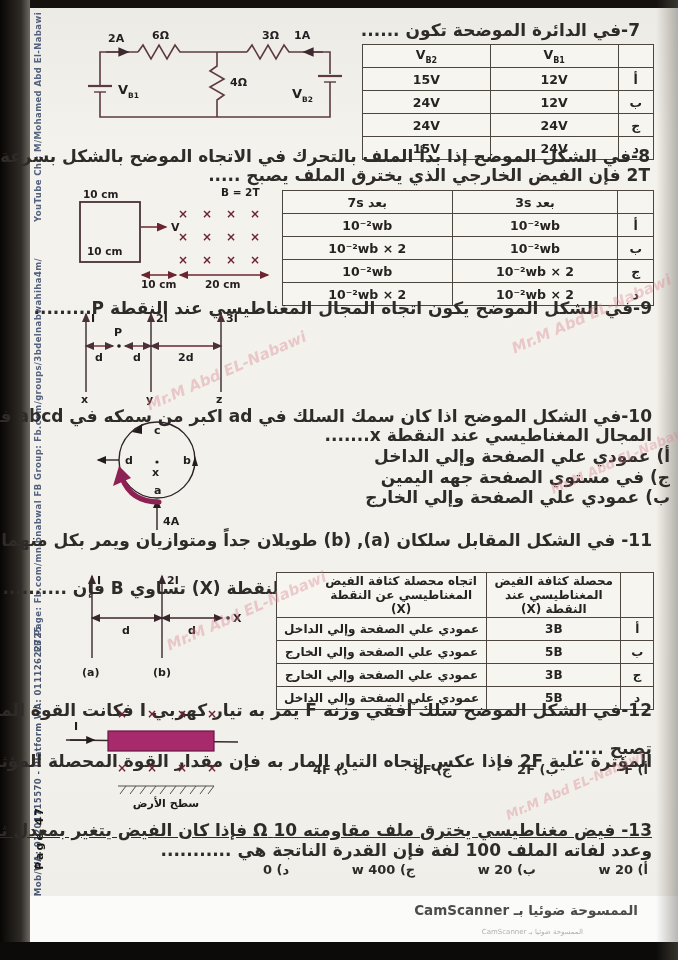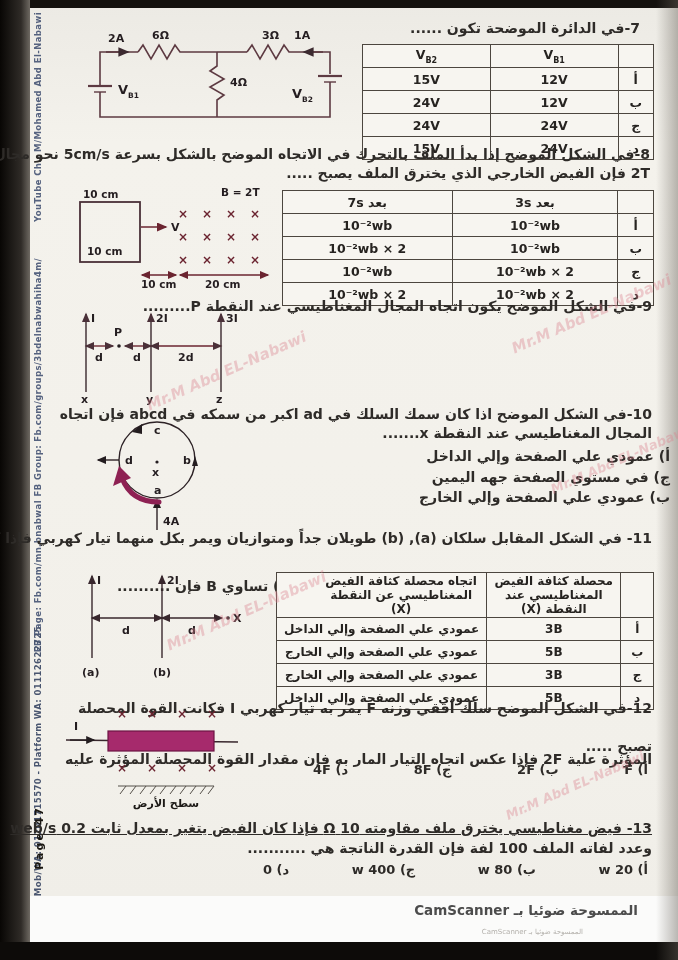--- a/index.html
+++ b/index.html
@@ -15,21 +15,21 @@
               background:linear-gradient(270deg,rgba(105,100,92,.45),rgba(105,100,92,0));}
   .footer-band{position:absolute;left:30px;top:896px;width:648px;height:46px;background:#fbfbfa;}
 
   
   .side{position:absolute;left:33px;writing-mode:vertical-rl;transform:rotate(180deg);
         font-size:8.5px;font-weight:600;color:#55627f;letter-spacing:.4px;white-space:nowrap;}
   .side.page-num{font-size:11px;font-weight:bold;color:#191611;letter-spacing:2px;}
 
   
   .q-text{position:absolute;direction:rtl;text-align:right;
-          font-size:14px;font-weight:600;color:#2e2b28;white-space:nowrap;}
+          font-size:17px;font-weight:600;color:#2e2b28;white-space:nowrap;}
   .opt-line{line-height:20.5px;white-space:nowrap;}
   .opt-row{position:absolute;direction:rtl;display:flex;justify-content:space-between;
            font-size:13px;font-weight:600;color:#2e2b28;}
 
   
   table.mcq{position:absolute;border-collapse:collapse;direction:rtl;background:#f7f5f0;
             font-size:12.5px;font-weight:600;color:#262320;}
   table.mcq th,table.mcq td{border:1.3px solid #4c463f;text-align:center;padding:1px 5px;height:20px;}
   table.mcq th{font-weight:700;}
   .lab-col{width:26px;}
@@ -362,21 +362,21 @@
       <line x1="144" y1="88" x2="138" y2="96"></line>
         <line x1="152" y1="88" x2="146" y2="96"></line>
     </g>
     <text x="104" y="109" font-size="11" font-weight="bold" fill="#1d1a17" text-anchor="middle" direction="rtl">سطح الأرض</text>
   </svg>
 
   <div class="q-text" style="top:820px;right:26px;text-decoration:underline;">13- فيض مغناطيسي يخترق ملف مقاومته 10 Ω فإذا كان الفيض يتغير بمعدل ثابت 0.2 web/s</div>
   <div class="q-text" style="top:840px;right:26px;text-align:right;">وعدد لفاته الملف 100 لفة فإن القدرة الناتجة هي ...........</div>
   <div class="opt-row" style="top:862px;right:30px;width:385px;">
     <span>أ) 20 w</span>
-    <span>ب) 80 w</span>
+    <span>ب) 20 w</span>
     <span>ج) 400 w</span>
     <span>د) 0</span>
   </div>
 
   <div class="cam" style="top:902px;right:40px;">الممسوحة ضوئيا بـ CamScanner</div>
   <div class="cam-small" style="top:928px;right:95px;">الممسوحة ضوئيا بـ CamScanner</div>
 
   <span class="wm" style="top:305px;left:505px;">Mr.M Abd EL-Nabawi</span>
   <span class="wm" style="top:362px;left:140px;">Mr.M Abd EL-Nabawi</span>
   <span class="wm" style="top:452px;left:545px;font-size:13px;">Mr.M Abd EL-Nabawi</span>

